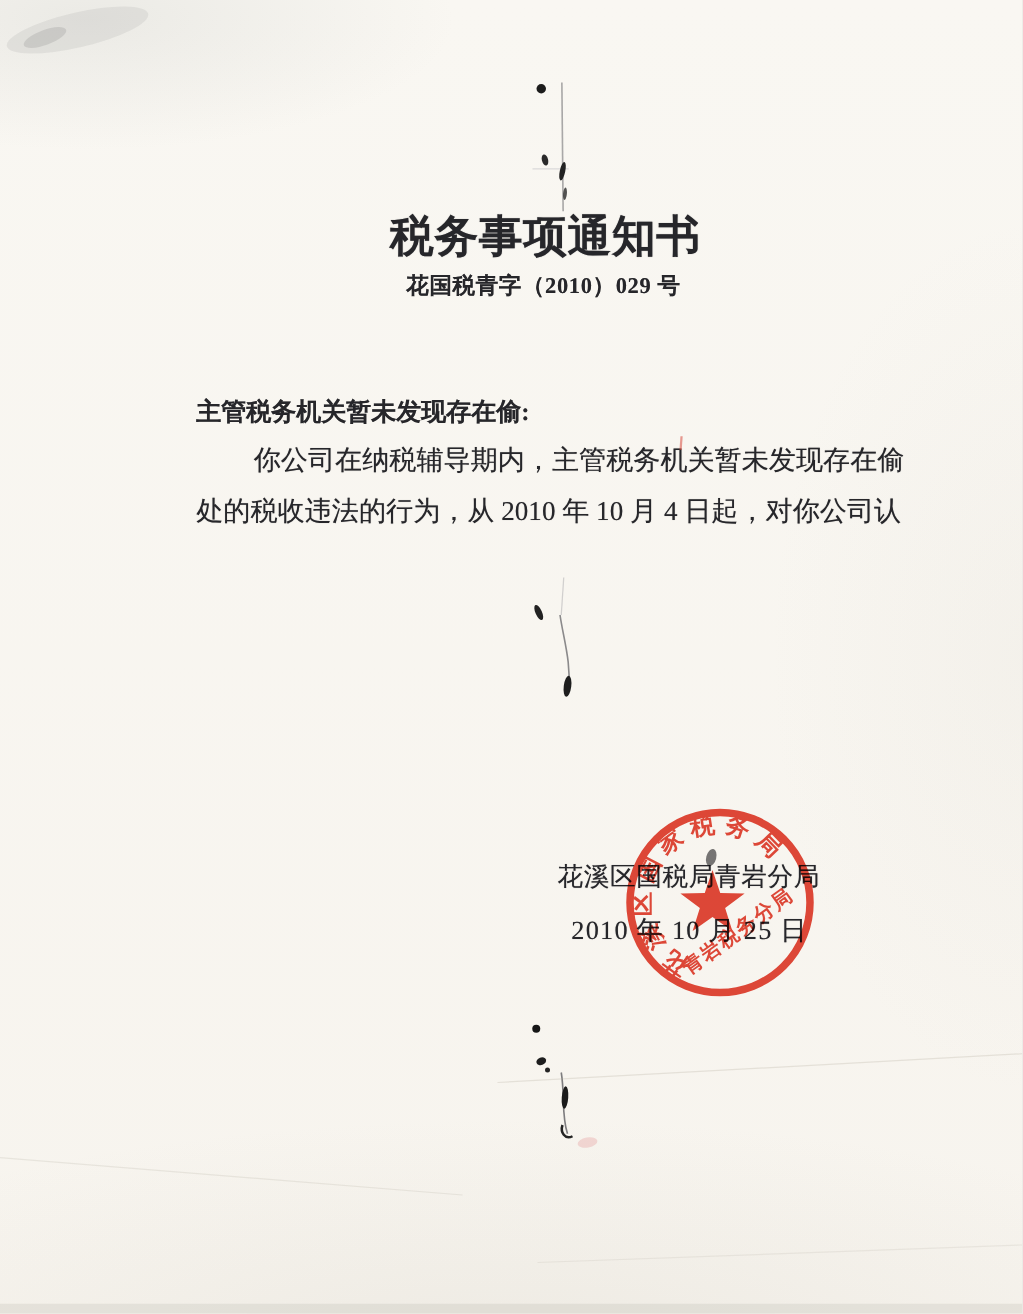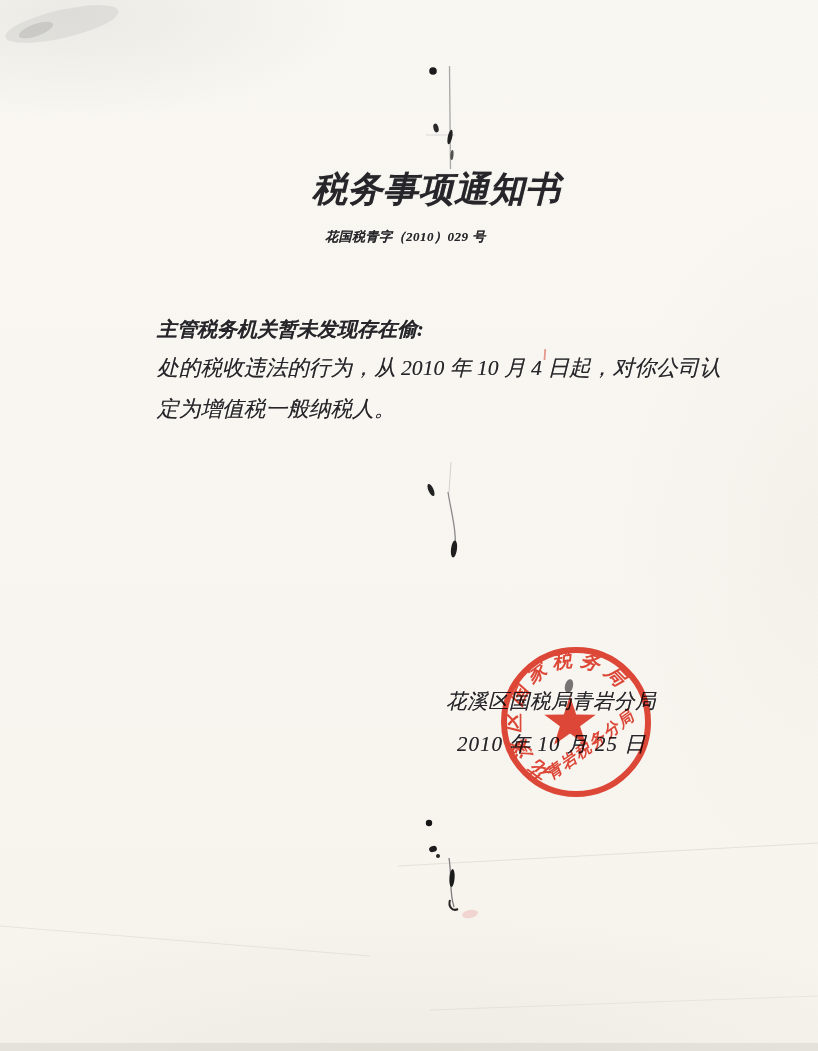--- a/index.html
+++ b/index.html
@@ -5,26 +5,25 @@
   html,body{margin:0;padding:0;background:#e8e6e1;}
   .page{
     position:relative;width:818px;height:1051px;overflow:hidden;
     font-family:"Liberation Serif","DejaVu Serif",serif;
     color:#26262a;
     background:
       radial-gradient(ellipse 420px 150px at 70px 15px, rgba(185,188,184,0.22), transparent 70%),
       radial-gradient(ellipse 900px 260px at 50% 103%, rgba(200,195,182,0.20), transparent 72%),
       radial-gradient(ellipse 300px 500px at 101% 50%, rgba(210,206,196,0.12), transparent 70%),
       linear-gradient(#f9f7f2,#f7f4ee);
-    font-style: italic;
   }
   .abs{position:absolute;white-space:nowrap;}
   .doc-title{left:312px;top:166px;font-size:35px;font-weight:700;letter-spacing:0.5px;
     text-shadow:0 0 0.7px rgba(30,30,34,0.55);}
-  .doc-number{left:325px;top:228px;font-size:13px;font-weight:700;letter-spacing:0.5px;
+  .doc-number{left:325px;top:216px;font-size:18px;font-weight:700;letter-spacing:0.5px;
     text-shadow:0 0 0.5px rgba(30,30,34,0.5);}
   .recipient{left:157px;top:316px;font-size:20px;font-weight:700;
     text-shadow:0 0 0.5px rgba(30,30,34,0.5);}
   .body-block{left:157px;top:348px;width:590px;font-size:21.7px;line-height:41px;
     text-shadow:0 0 0.6px rgba(30,30,34,0.45);}
   .body-line{white-space:nowrap;}
   .body-line.indent{text-indent:46px;}
   .issuer{left:446px;top:687px;font-size:20.5px;letter-spacing:0.5px;
     text-shadow:0 0 0.6px rgba(30,30,34,0.5);}
   .date-line{left:457px;top:730px;font-size:21px;letter-spacing:1px;
@@ -38,22 +37,22 @@
 <body>
 
 <div class="page">
 
   <div class="abs doc-title">税务事项通知书</div>
   <div class="abs doc-number">花国税青字（2010）029 号</div>
 
   <div class="abs recipient">主管税务机关暂未发现存在偷:</div>
 
   <div class="abs body-block">
+    <div class="body-line indent">你公司在纳税辅导期内，主管税务机关暂未发现存在偷</div>
     <div class="body-line">处的税收违法的行为，从 2010 年 10 月 4 日起，对你公司认</div>
-    <div class="body-line">定为增值税一般纳税人。</div>
   </div>
 
   <div class="abs issuer">花溪区国税局青岩分局</div>
   <div class="abs date-line">2010 年 10 月 25 日</div>
 
   <div class="abs seal">
     <svg width="164" height="164" viewBox="0 0 164 164">
 
       <circle cx="82" cy="82" r="72" fill="none" stroke-width="6" stroke="#e23c2b"></circle>
 

